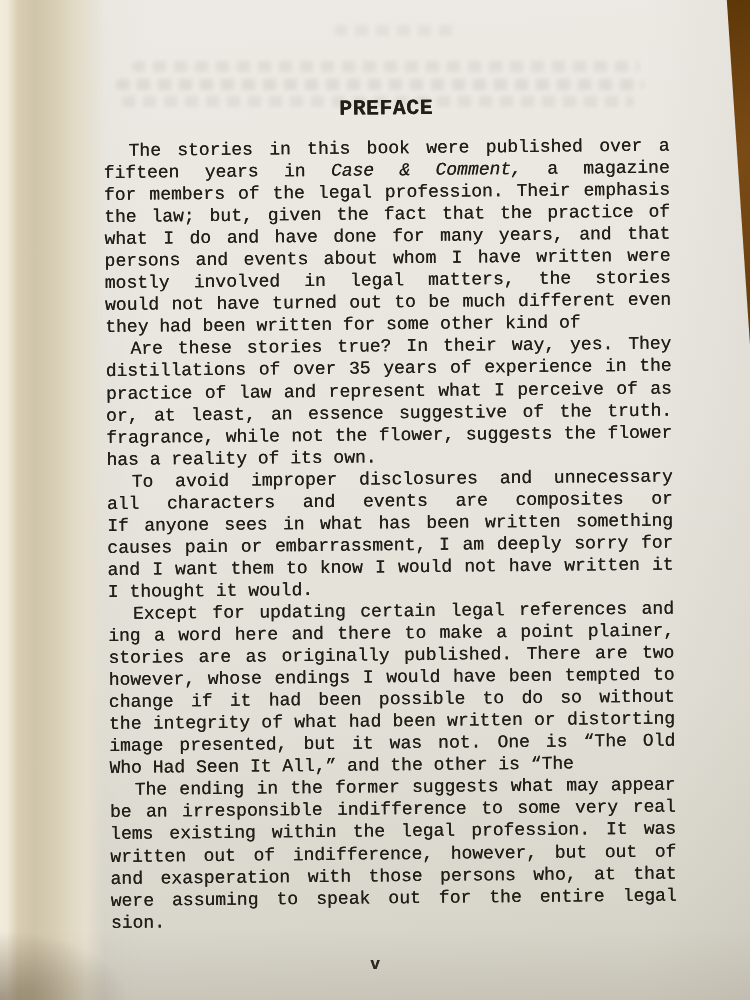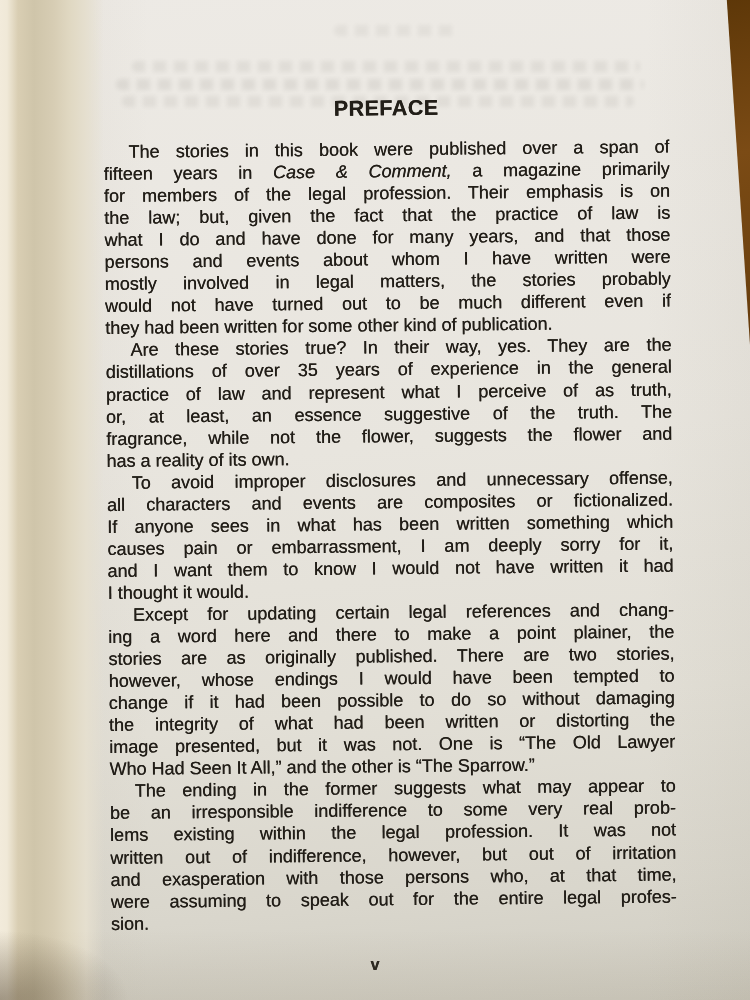--- a/index.html
+++ b/index.html
@@ -3,21 +3,21 @@
 <meta charset="utf-8">
 <style>
   html,body{margin:0;padding:0;}
   .photo{
     position:relative;
     width:750px;height:1000px;
     overflow:hidden;
     background:
       linear-gradient(90deg, rgba(120,100,70,.08) 0%, rgba(120,100,70,0) 20%, rgba(120,100,70,0) 86%, rgba(120,110,90,.06) 100%),
       linear-gradient(175deg, #edeae5 0%, #e8e5de 45%, #e2dfd6 70%, #d9d6cc 88%, #d0cdc2 100%);
-    font-family:Liberation Sans, sans-serif;
+    font-family:Liberation Mono, monospace;
   }
   
   .gutter{
     position:absolute;left:0;top:0;bottom:0;width:104px;
     background:linear-gradient(90deg,
       #f2ebdb 0px,#f0e9d8 7px,#d9ceb3 18px,#cfc5aa 34px,
       #d7cdb4 54px,#e0d8c2 70px,#e5dfcf 86px,rgba(231,227,216,0) 104px);
   }
   
   .wood{

